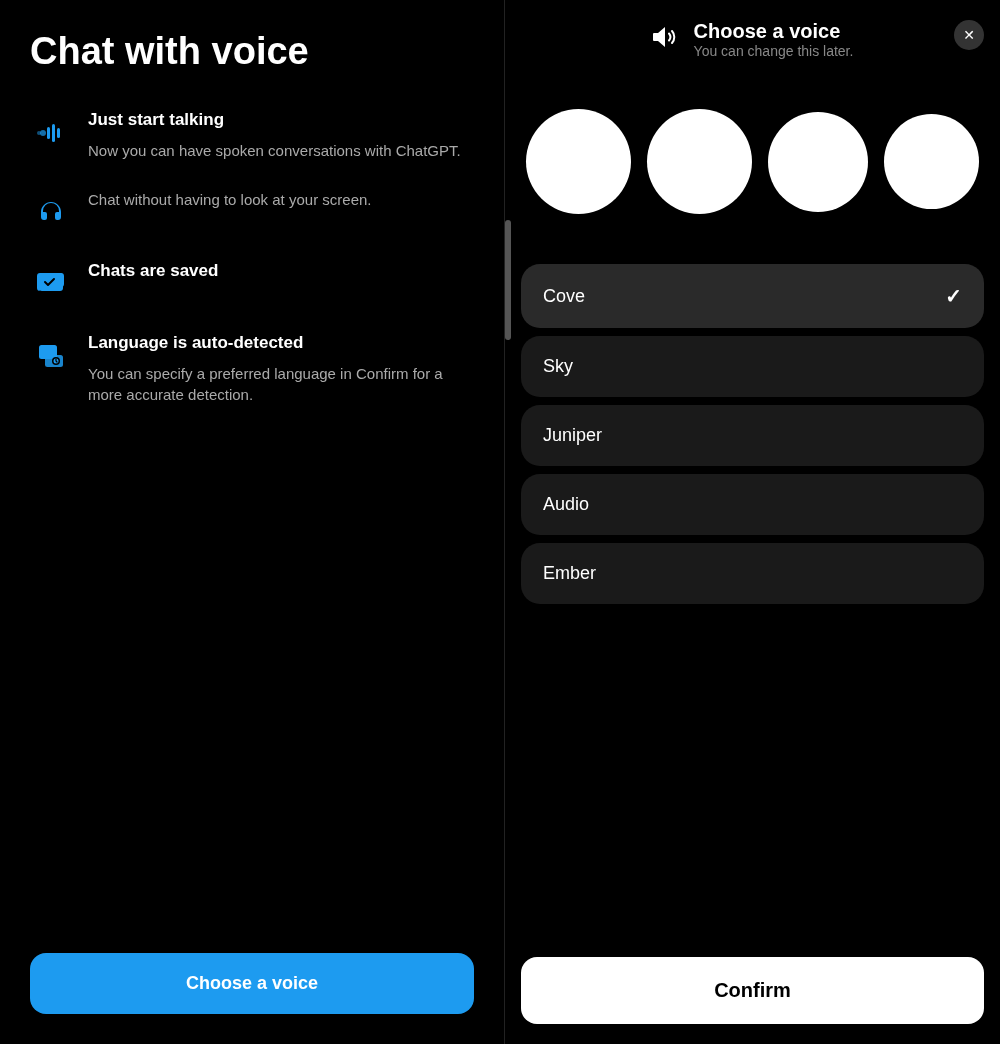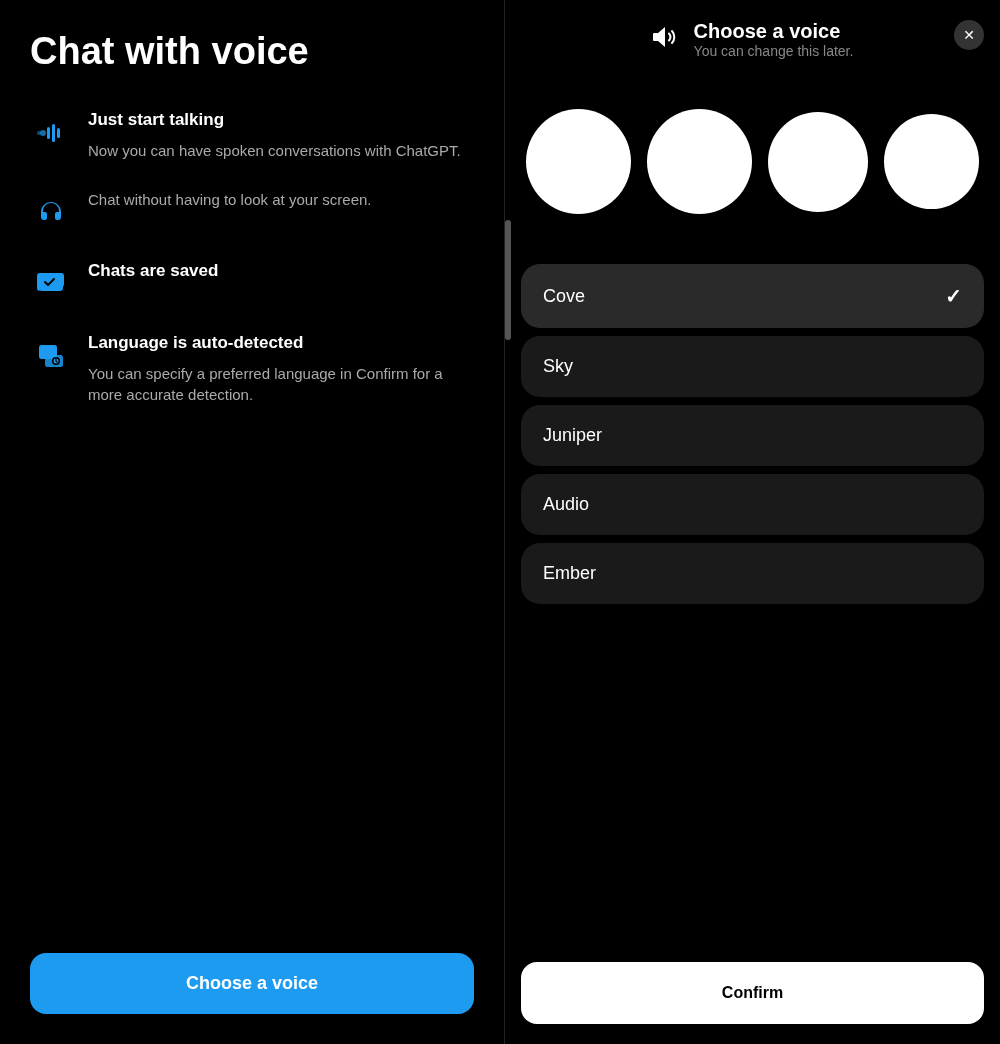--- a/index.html
+++ b/index.html
@@ -246,21 +246,21 @@
       padding: 12px 16px 20px 16px;
     }
 
     .confirm-btn {
       width: 100%;
       padding: 22px;
       background: #fff;
       border: none;
       border-radius: 16px;
       color: #000;
-      font-size: 16px;
+      font-size: 20px;
       font-weight: 600;
       cursor: pointer;
     }
 
     
     .icon-svg {
       width: 28px;
       height: 28px;
     }
   </style>

